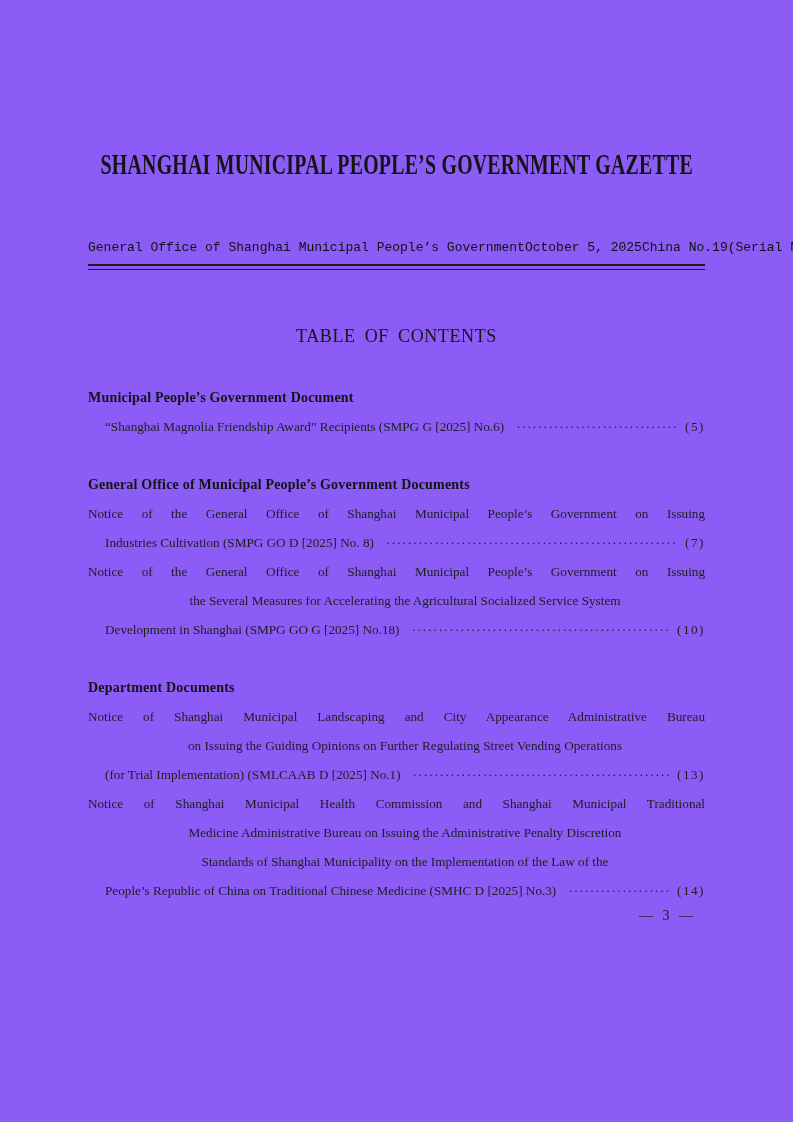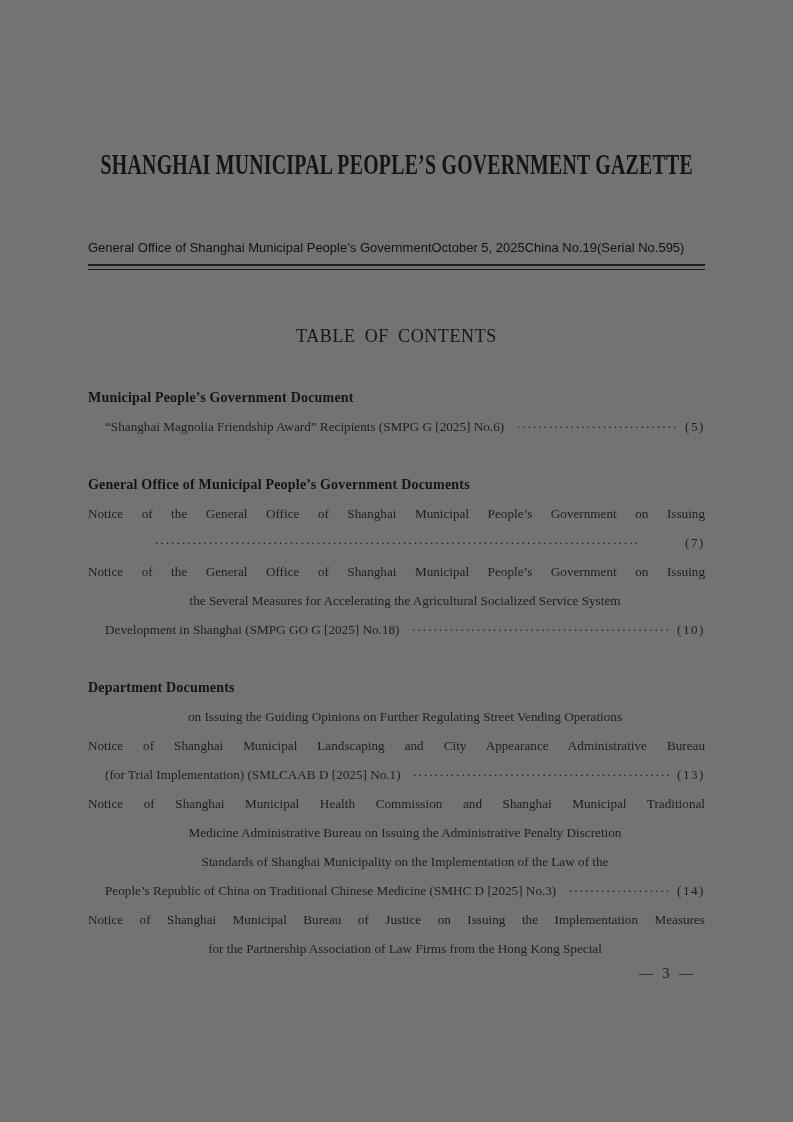--- a/index.html
+++ b/index.html
@@ -1,21 +1,21 @@
 <!DOCTYPE html>
 <html><head>
 <meta charset="utf-8">
 <style>
   * { box-sizing: border-box; }
   html, body { margin: 0; padding: 0; background: #ffffff; }
   .page {
     position: relative;
     width: 793px;
     height: 1122px;
-    background: #737373;
+    background: #8b5cf6;
     overflow: hidden;
     font-family: "Liberation Serif", "DejaVu Serif", serif;
     color: #1e1e1e;
   }
   .content {
     margin-left: 88px;
     width: 617px;
     padding-top: 147px;
   }
   .gazette-title {
@@ -30,23 +30,23 @@
   .title-scale {
     display: inline-block;
     white-space: nowrap;
     letter-spacing: 0.4px;
     transform: scaleX(0.66);
     transform-origin: center center;
   }
   .issue-line {
     margin-top: 60px;
     display: flex;
-    justify-content: flex-start;
+    justify-content: space-between;
     align-items: baseline;
-    font-family: Liberation Sans, sans-serif;
+    font-family: Liberation Mono, monospace;
     font-size: 13px;
     line-height: 16px;
     color: #111111;
     white-space: nowrap;
   }
   .double-rule {
     margin-top: 8px;
     height: 6px;
     border-top: 2.2px solid #1b1b1b;
     border-bottom: 1.2px solid #1b1b1b;
@@ -130,58 +130,55 @@
               <span class="leader">··························································································</span>
               <span class="page-ref">(5)</span>
             </div>
           </div>
         </section>
         <section class="toc-section">
           <div class="section-heading">General Office of Municipal People’s Government Documents</div>
           <div class="toc-entry">
             <div class="toc-line just">Notice of the General Office of Shanghai Municipal People’s Government on Issuing</div>
             <div class="toc-line dotted indent">
+              <span class="line-text">Industries Cultivation (SMPG GO D [2025] No. 8)</span>
               <span class="leader">··························································································</span>
               <span class="page-ref">(7)</span>
             </div>
           </div>
           <div class="toc-entry">
             <div class="toc-line just">Notice of the General Office of Shanghai Municipal People’s Government on Issuing</div>
             <div class="toc-line just indent">the Several Measures for Accelerating the Agricultural Socialized Service System</div>
             <div class="toc-line dotted indent">
               <span class="line-text">Development in Shanghai (SMPG GO G [2025] No.18)</span>
               <span class="leader">··························································································</span>
               <span class="page-ref">(10)</span>
             </div>
           </div>
         </section>
         <section class="toc-section">
           <div class="section-heading">Department Documents</div>
           <div class="toc-entry">
+            <div class="toc-line just">Notice of Shanghai Municipal Landscaping and City Appearance Administrative Bureau</div>
             <div class="toc-line just indent">on Issuing the Guiding Opinions on Further Regulating Street Vending Operations</div>
-            <div class="toc-line just">Notice of Shanghai Municipal Landscaping and City Appearance Administrative Bureau</div>
             <div class="toc-line dotted indent">
               <span class="line-text">(for Trial Implementation) (SMLCAAB D [2025] No.1)</span>
               <span class="leader">··························································································</span>
               <span class="page-ref">(13)</span>
             </div>
           </div>
           <div class="toc-entry">
             <div class="toc-line just">Notice of Shanghai Municipal Health Commission and Shanghai Municipal Traditional</div>
             <div class="toc-line just indent">Medicine Administrative Bureau on Issuing the Administrative Penalty Discretion</div>
             <div class="toc-line just indent">Standards of Shanghai Municipality on the Implementation of the Law of the</div>
             <div class="toc-line dotted indent">
               <span class="line-text">People’s Republic of China on Traditional Chinese Medicine (SMHC D [2025] No.3)</span>
               <span class="leader">··························································································</span>
               <span class="page-ref">(14)</span>
             </div>
           </div>
-          <div class="toc-entry">
-            <div class="toc-line just">Notice of Shanghai Municipal Bureau of Justice on Issuing the Implementation Measures</div>
-            <div class="toc-line just indent">for the Partnership Association of Law Firms from the Hong Kong Special</div>
-          </div>
         </section>
       </div>
 
     <div class="footer-page">— 3 —</div>
 
   </div>
 </div>
 
 </body></html>

